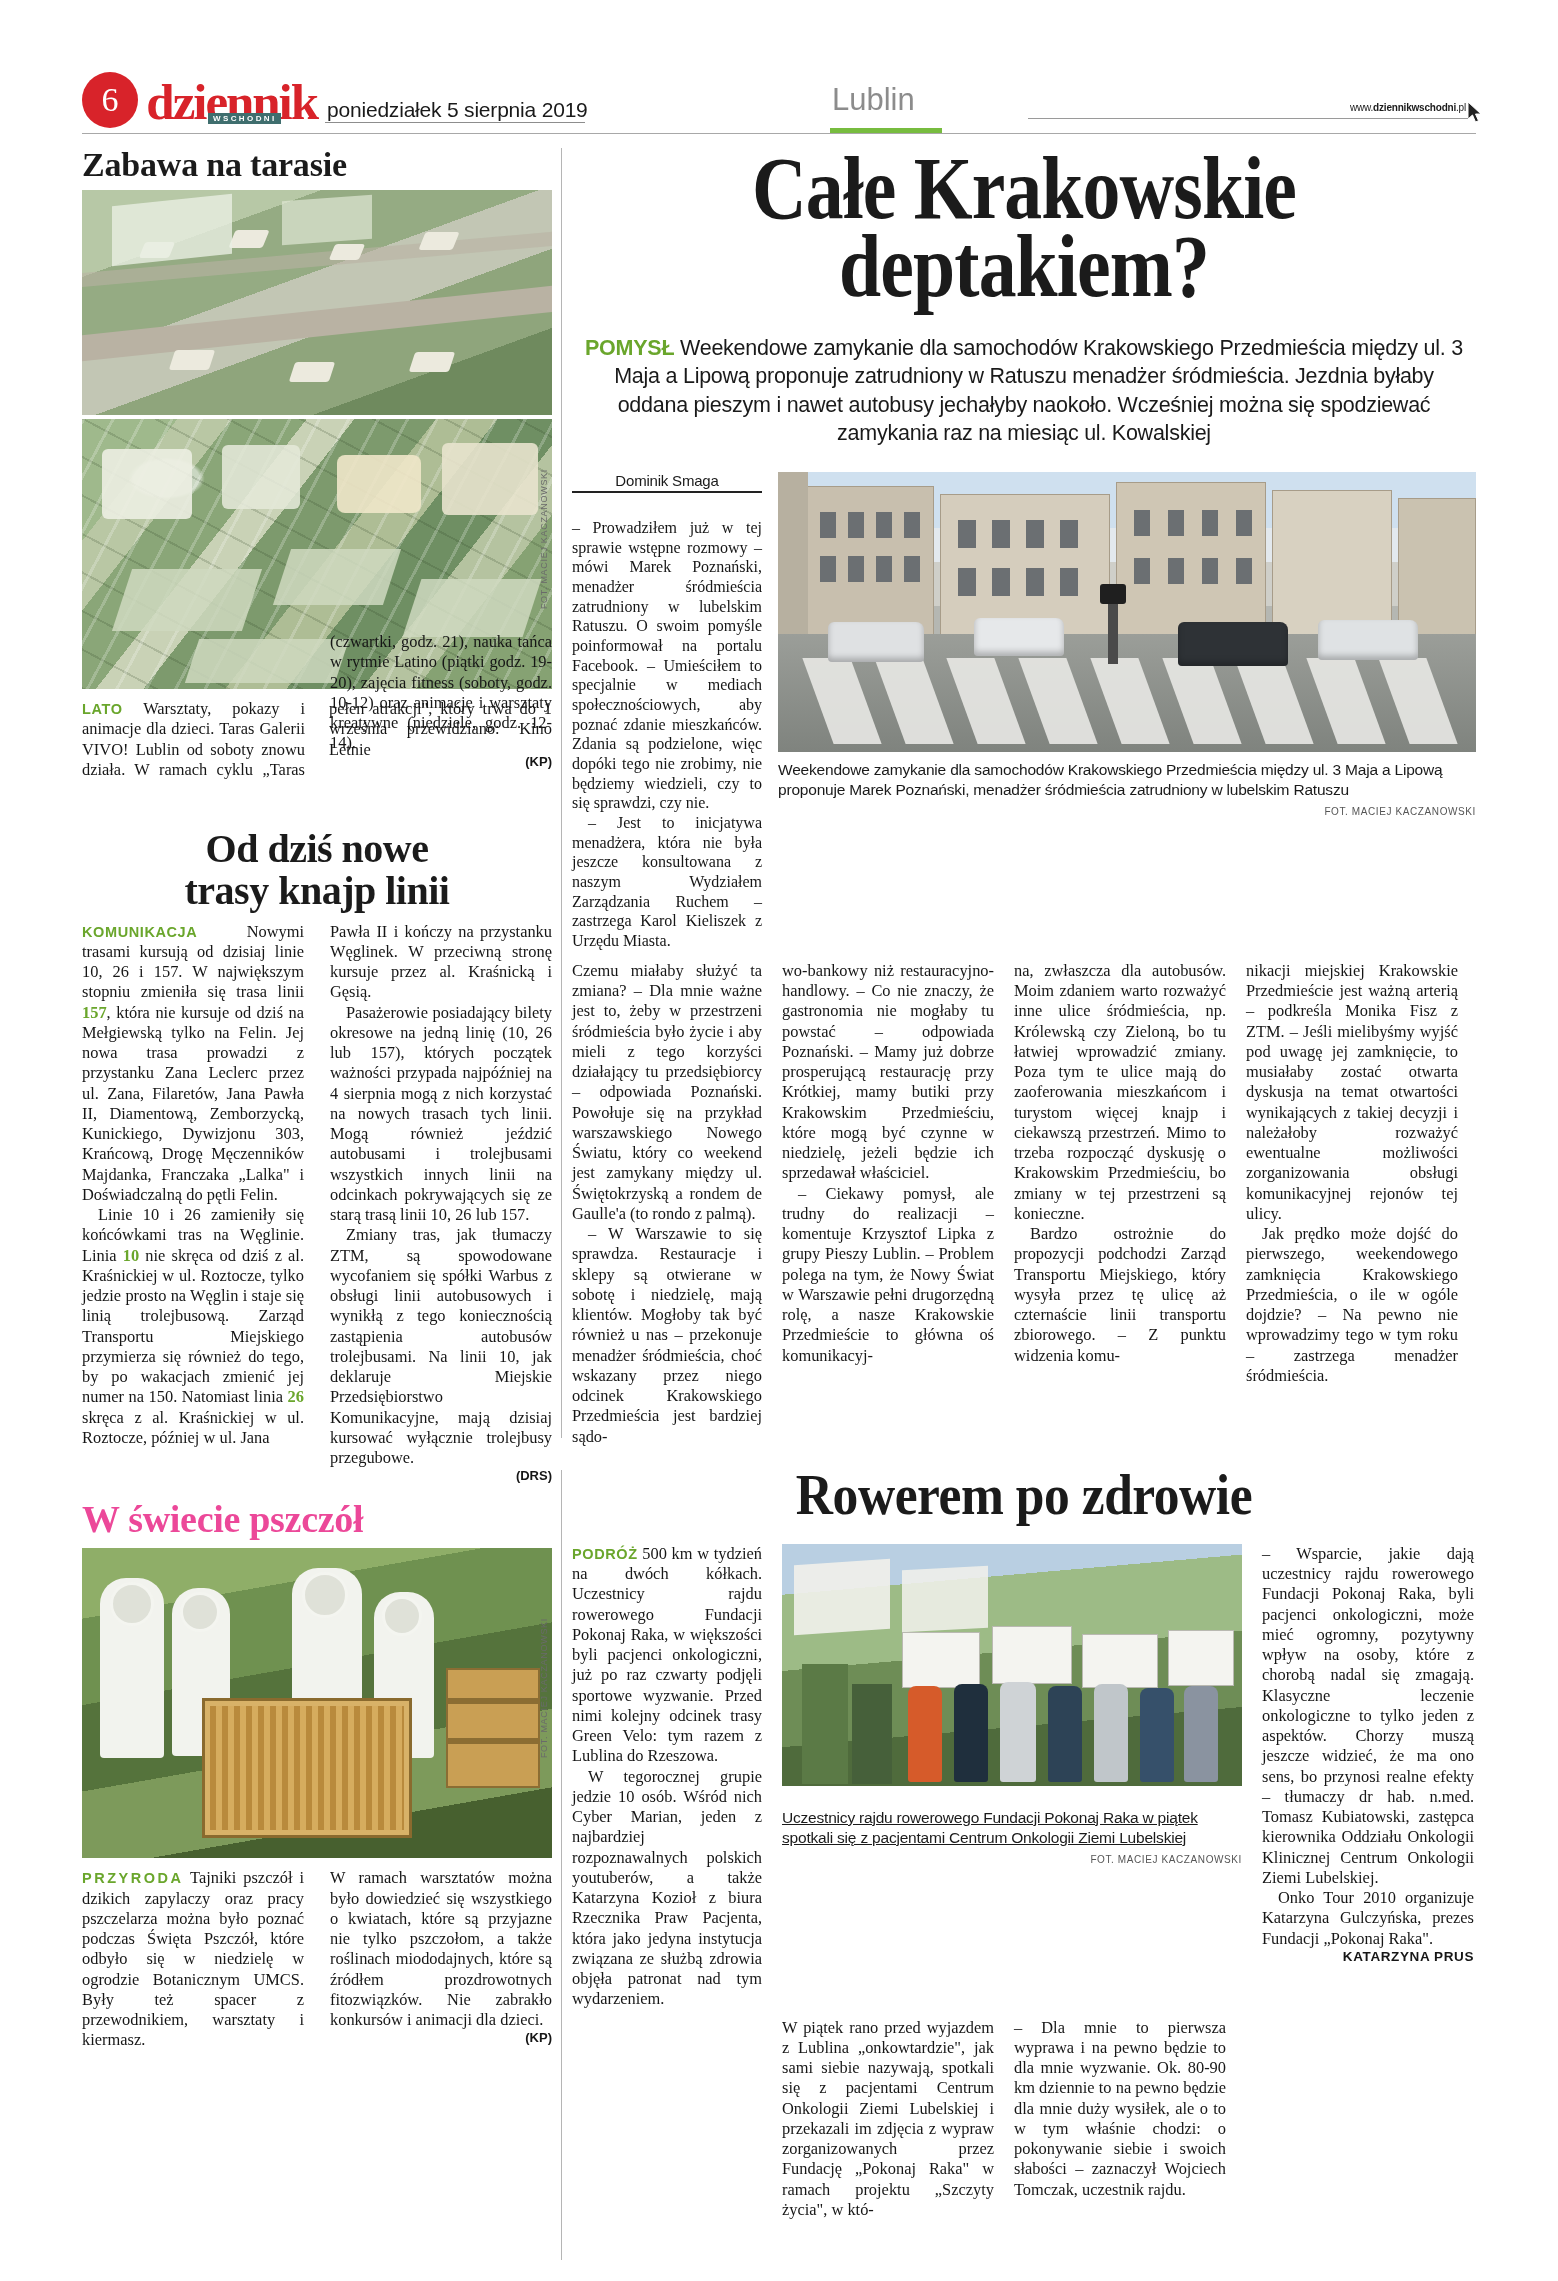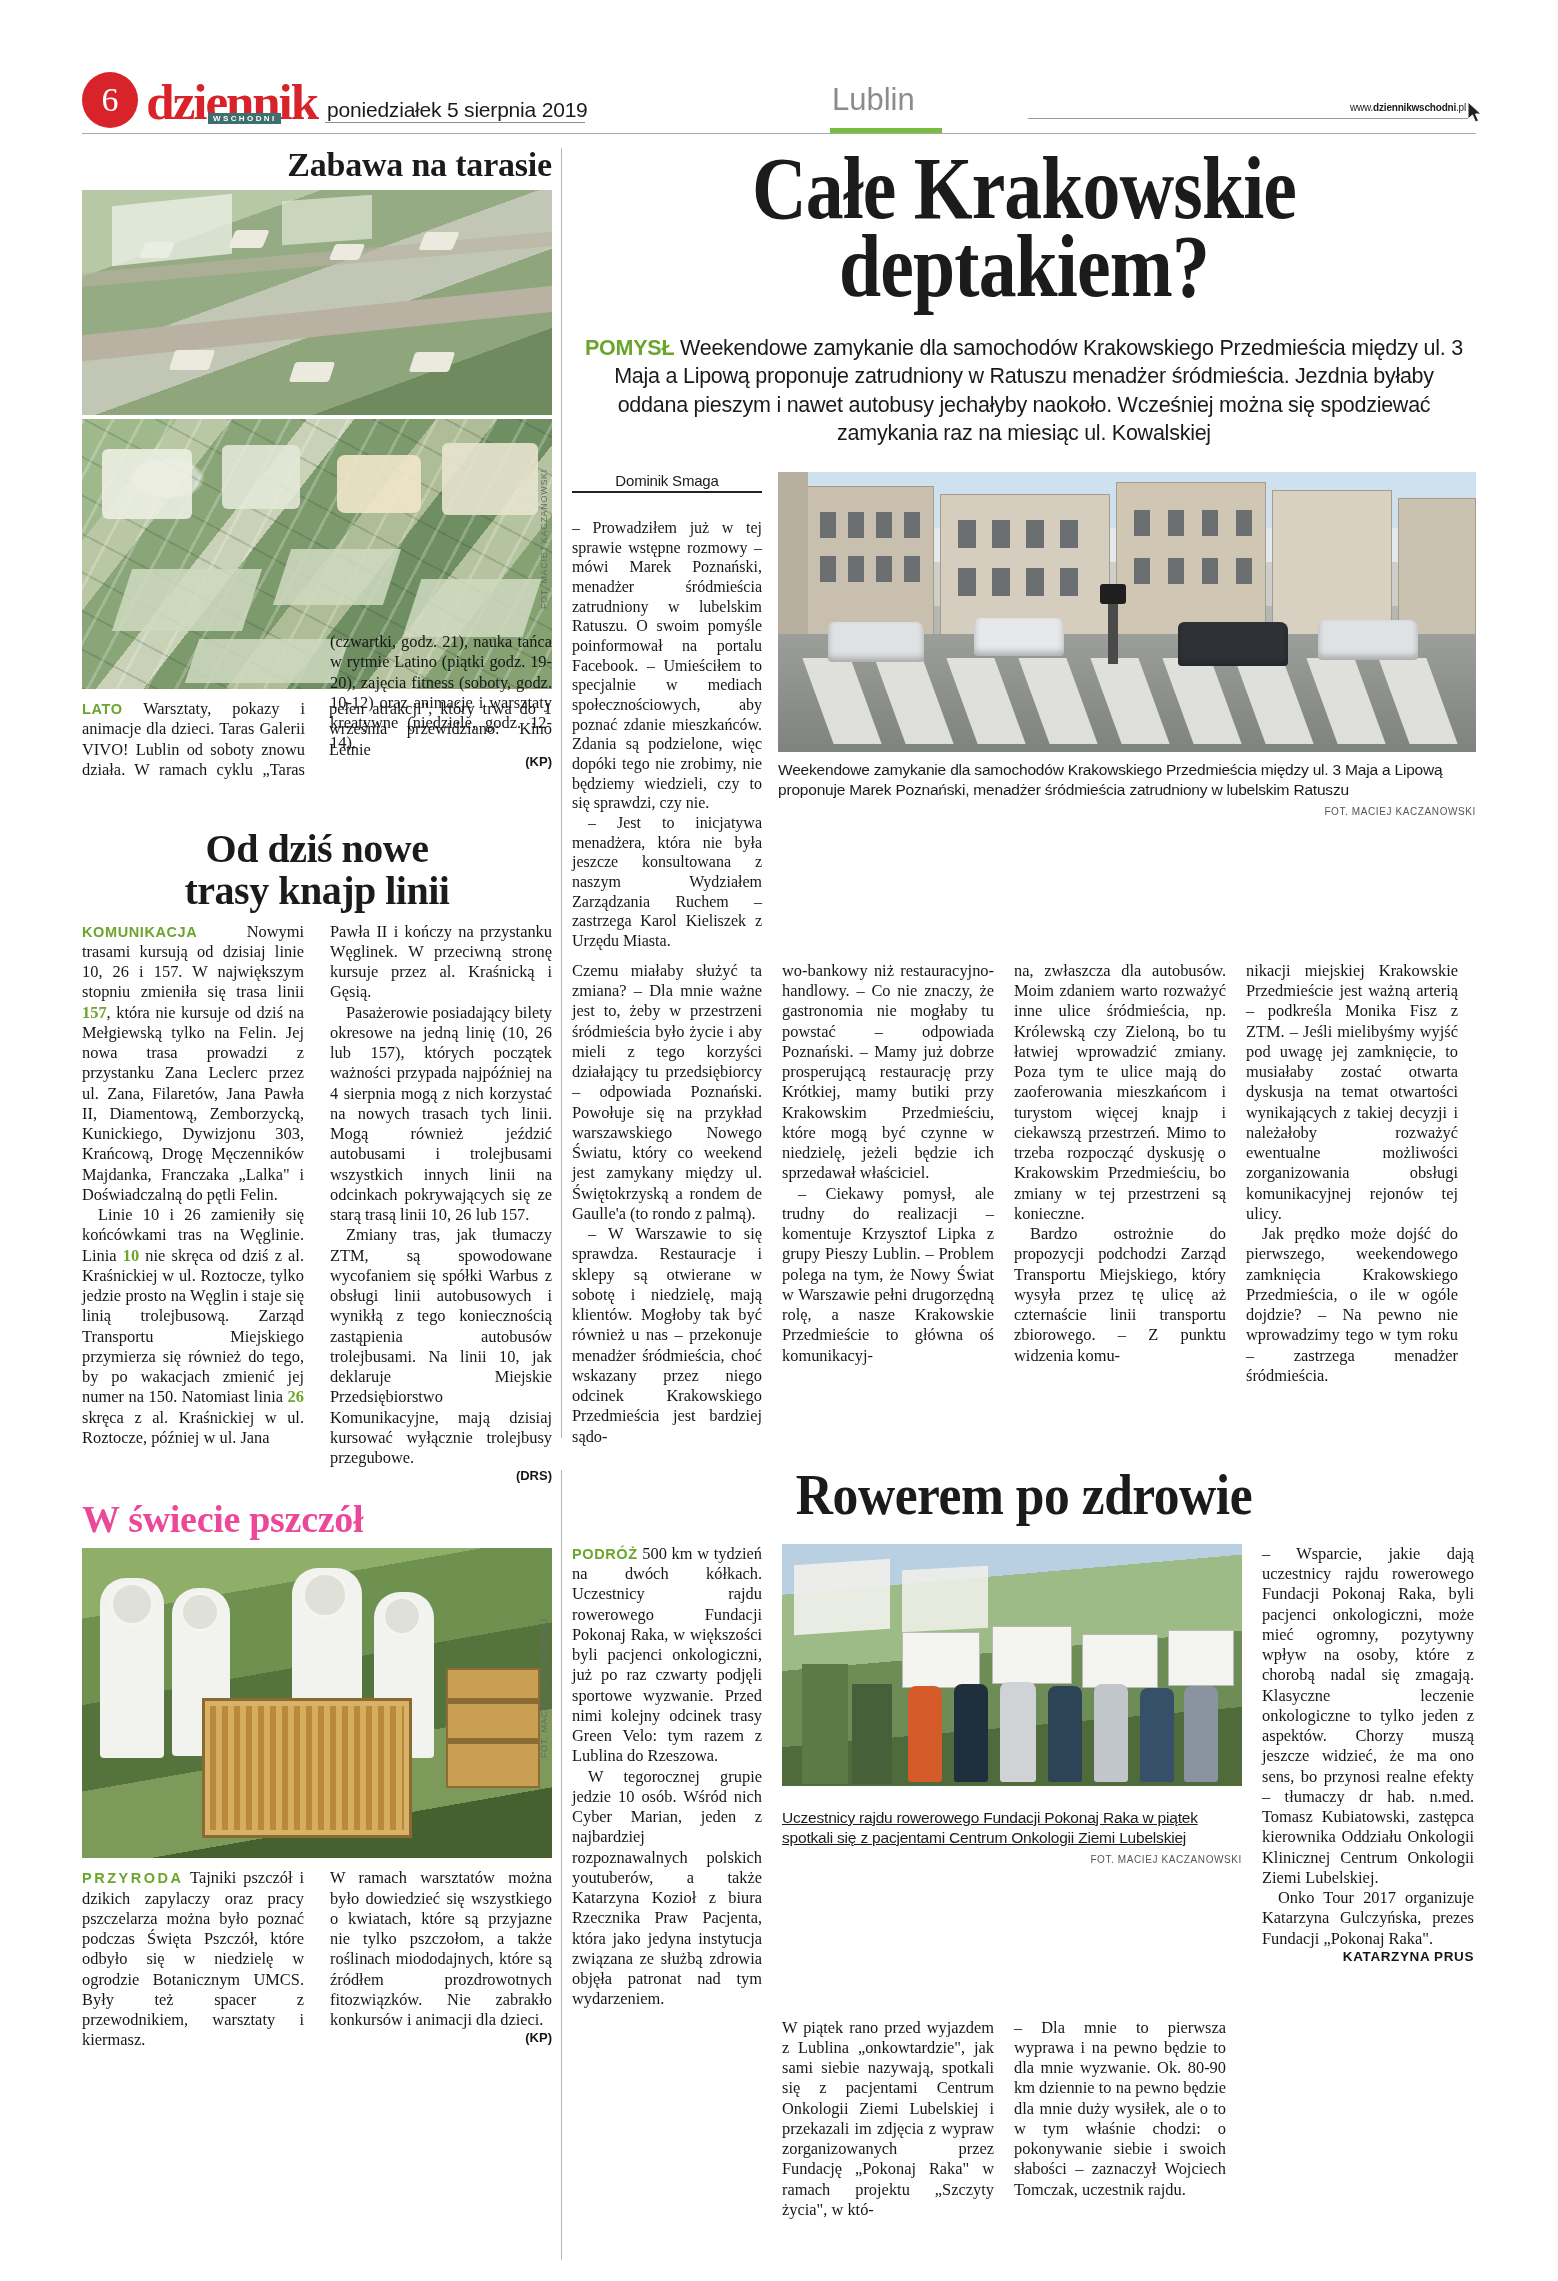--- a/index.html
+++ b/index.html
@@ -141,21 +141,21 @@
     text-align: center;
     color: #1b1b1b;
     letter-spacing: -0.5px;
   }
   h2.hl-left-a {
     font-family: "Liberation Serif", serif;
     font-weight: 700;
     font-size: 34px;
     line-height: 1.0;
     margin: 0;
-    text-align: right;
+    text-align: left;
     letter-spacing: -0.2px;
     color: #1b1b1b;
   }
   h2.hl-left-b {
     font-family: "Liberation Serif", serif;
     font-weight: 700;
     font-size: 40px;
     line-height: 1.05;
     margin: 0;
     text-align: center;
@@ -564,21 +564,21 @@
             <div class="rider" style="left:402px;top:142px;width:34px;height:96px;background:#8a93a0;"></div>
             <div style="position:absolute;left:20px;top:120px;width:46px;height:120px;background:#5b7a46;"></div>
             <div style="position:absolute;left:70px;top:140px;width:40px;height:100px;background:#46603a;"></div>
           </div>
           <div class="cap" style="margin-top:22px;text-decoration:underline;">Uczestnicy rajdu rowerowego Fundacji Pokonaj Raka w piątek spotkali się z pacjentami Centrum Onkologii Ziemi Lubelskiej</div>
           <div class="credit" style="margin-top:6px;">FOT. MACIEJ KACZANOWSKI</div>
         </div>
 
         <div class="body-cols" style="width:212px;">
           <p class="noind">– Wsparcie, jakie dają uczestnicy rajdu rowerowego Fundacji Pokonaj Raka, byli pacjenci onkologiczni, może mieć ogromny, pozytywny wpływ na osoby, które z chorobą nadal się zmagają. Klasyczne leczenie onkologiczne to tylko jeden z aspektów. Chorzy muszą jeszcze widzieć, że ma ono sens, bo przynosi realne efekty – tłumaczy dr hab. n.med. Tomasz Kubiatowski, zastępca kierownika Oddziału Onkologii Klinicznej Centrum Onkologii Ziemi Lubelskiej.</p>
-          <p>Onko Tour 2017 organizuje Katarzyna Gulczyńska, prezes Fundacji „Pokonaj Raka".</p>
+          <p>Onko Tour 2010 organizuje Katarzyna Gulczyńska, prezes Fundacji „Pokonaj Raka".</p>
           <span class="sig-name">KATARZYNA PRUS</span>
         </div>
       </div>
 
       <div style="display:flex;gap:20px;margin-top:8px;">
         <div style="width:190px;"></div>
         <div class="body-cols" style="width:212px;">
           <p class="noind">W piątek rano przed wyjazdem z Lublina „onkowtardzie", jak sami siebie nazywają, spotkali się z pacjentami Centrum Onkologii Ziemi Lubelskiej i przekazali im zdjęcia z wypraw zorganizowanych przez Fundację „Pokonaj Raka" w ramach projektu „Szczyty życia", w któ-</p>
 
         </div>

